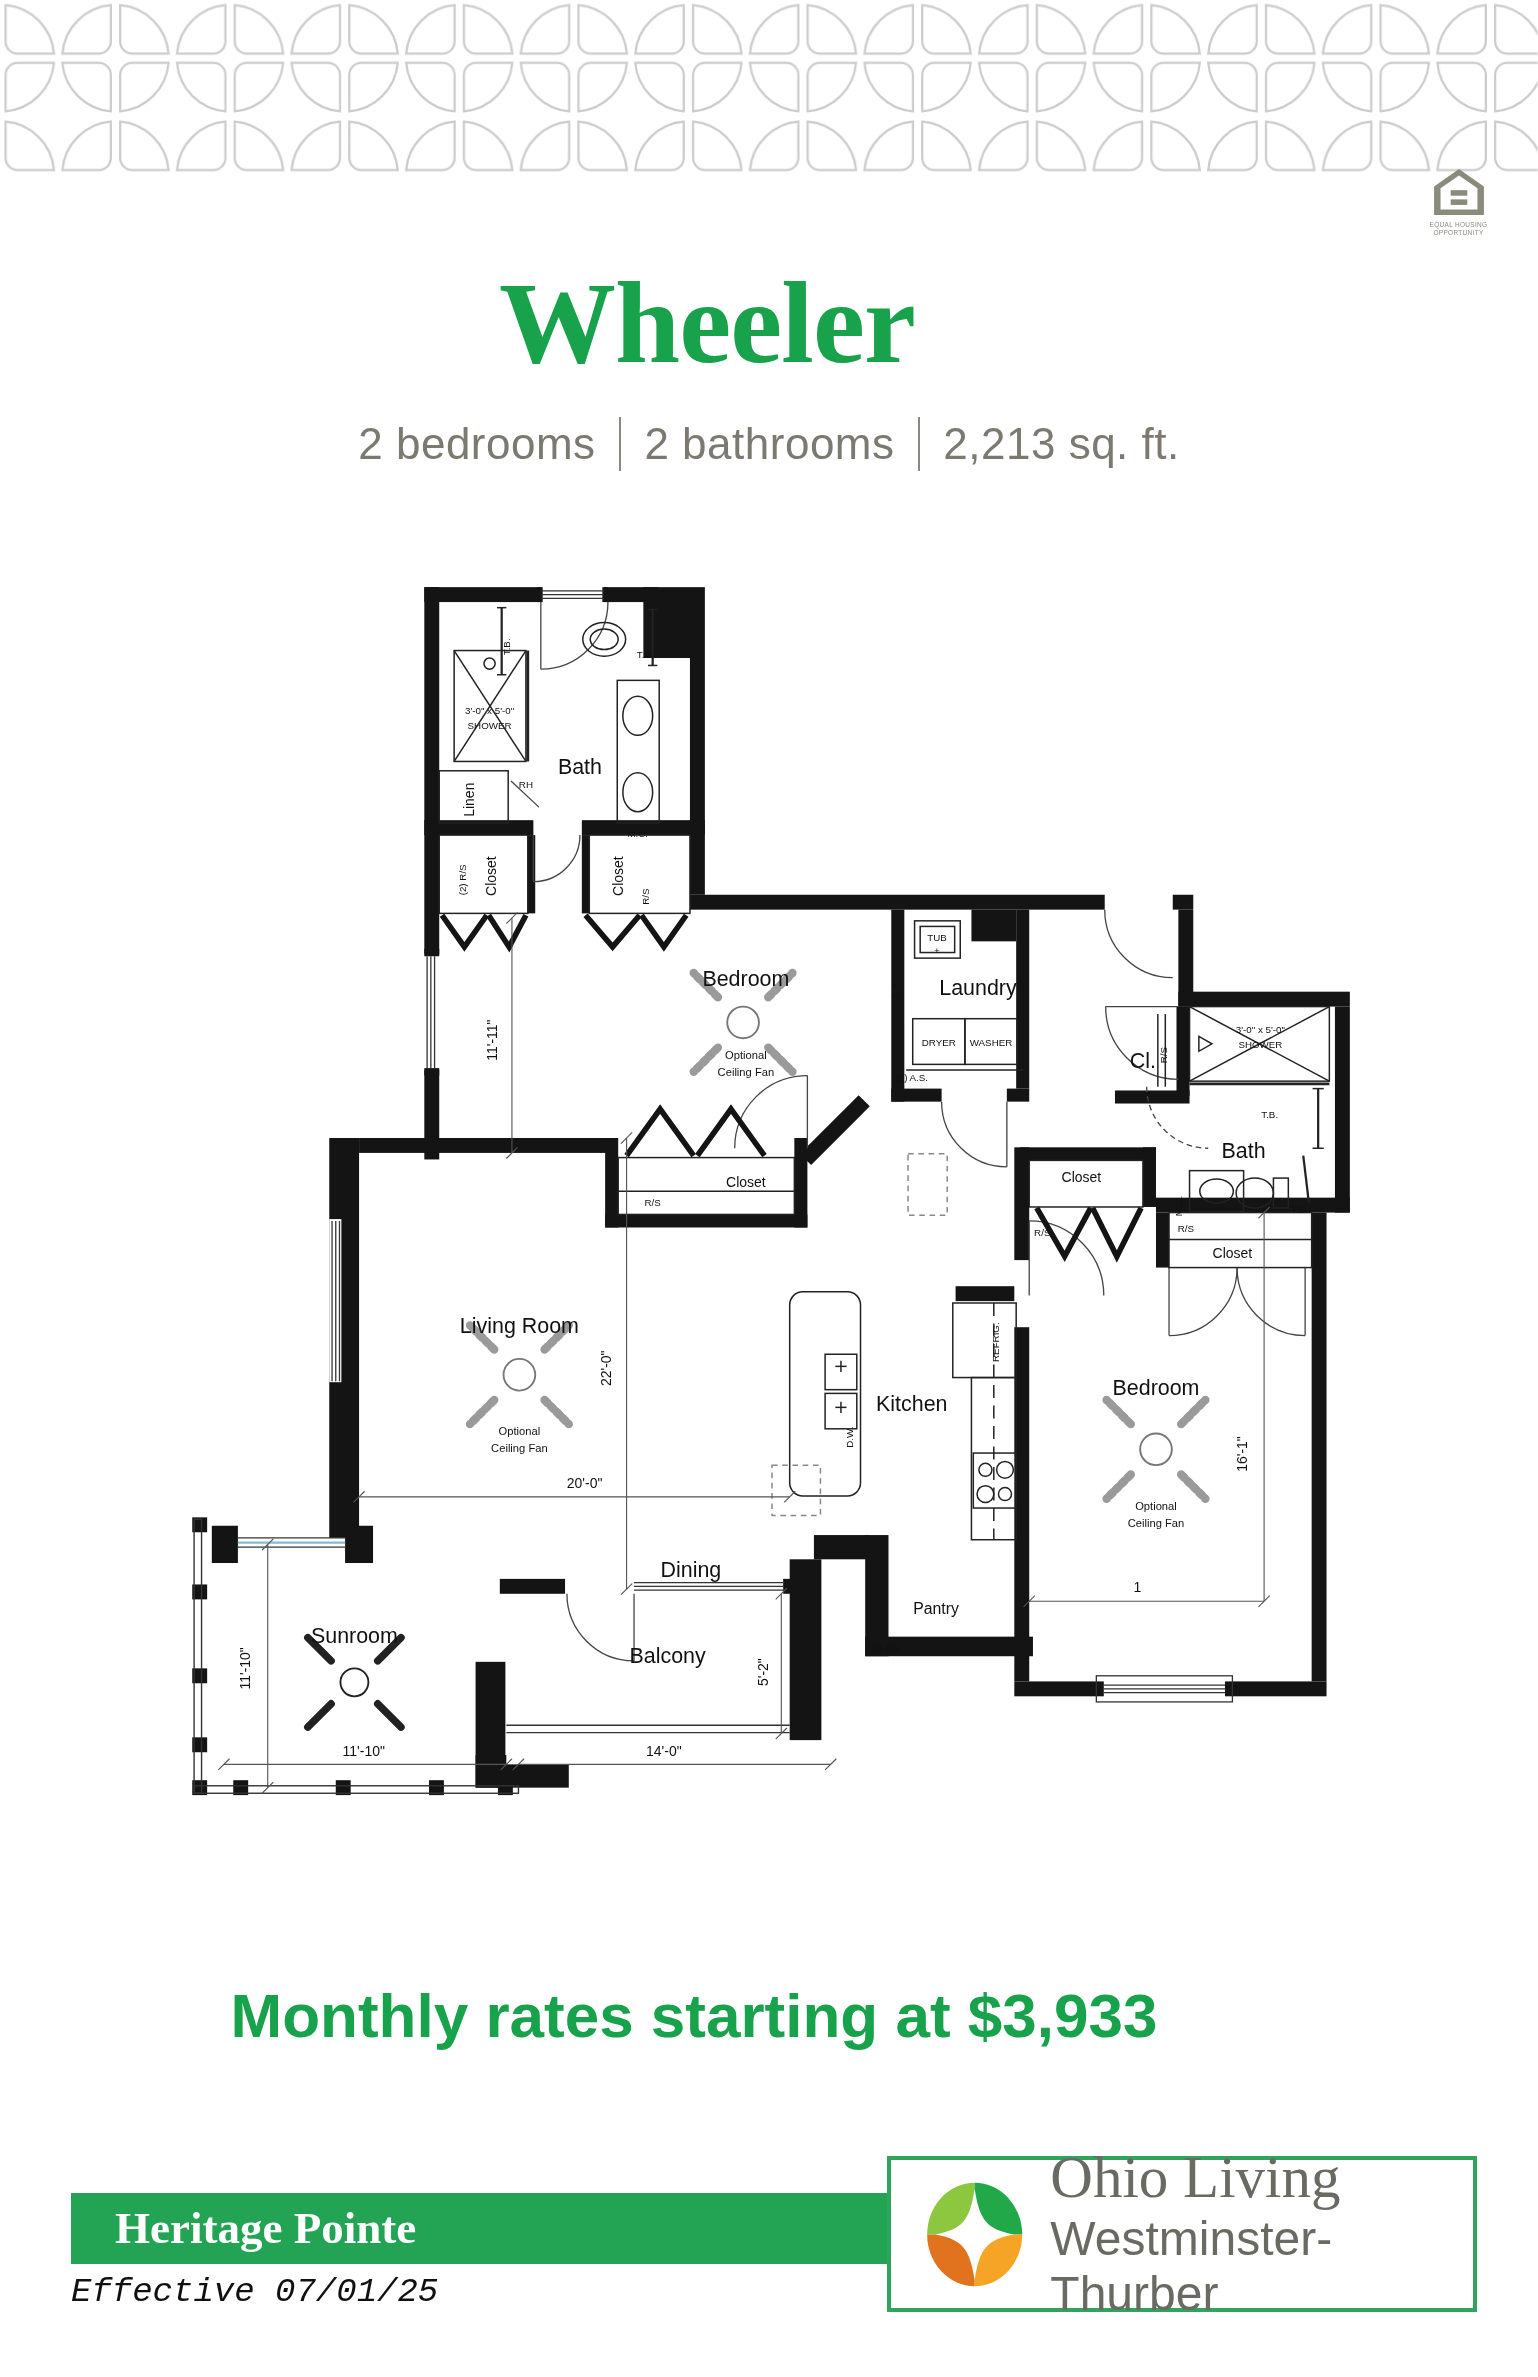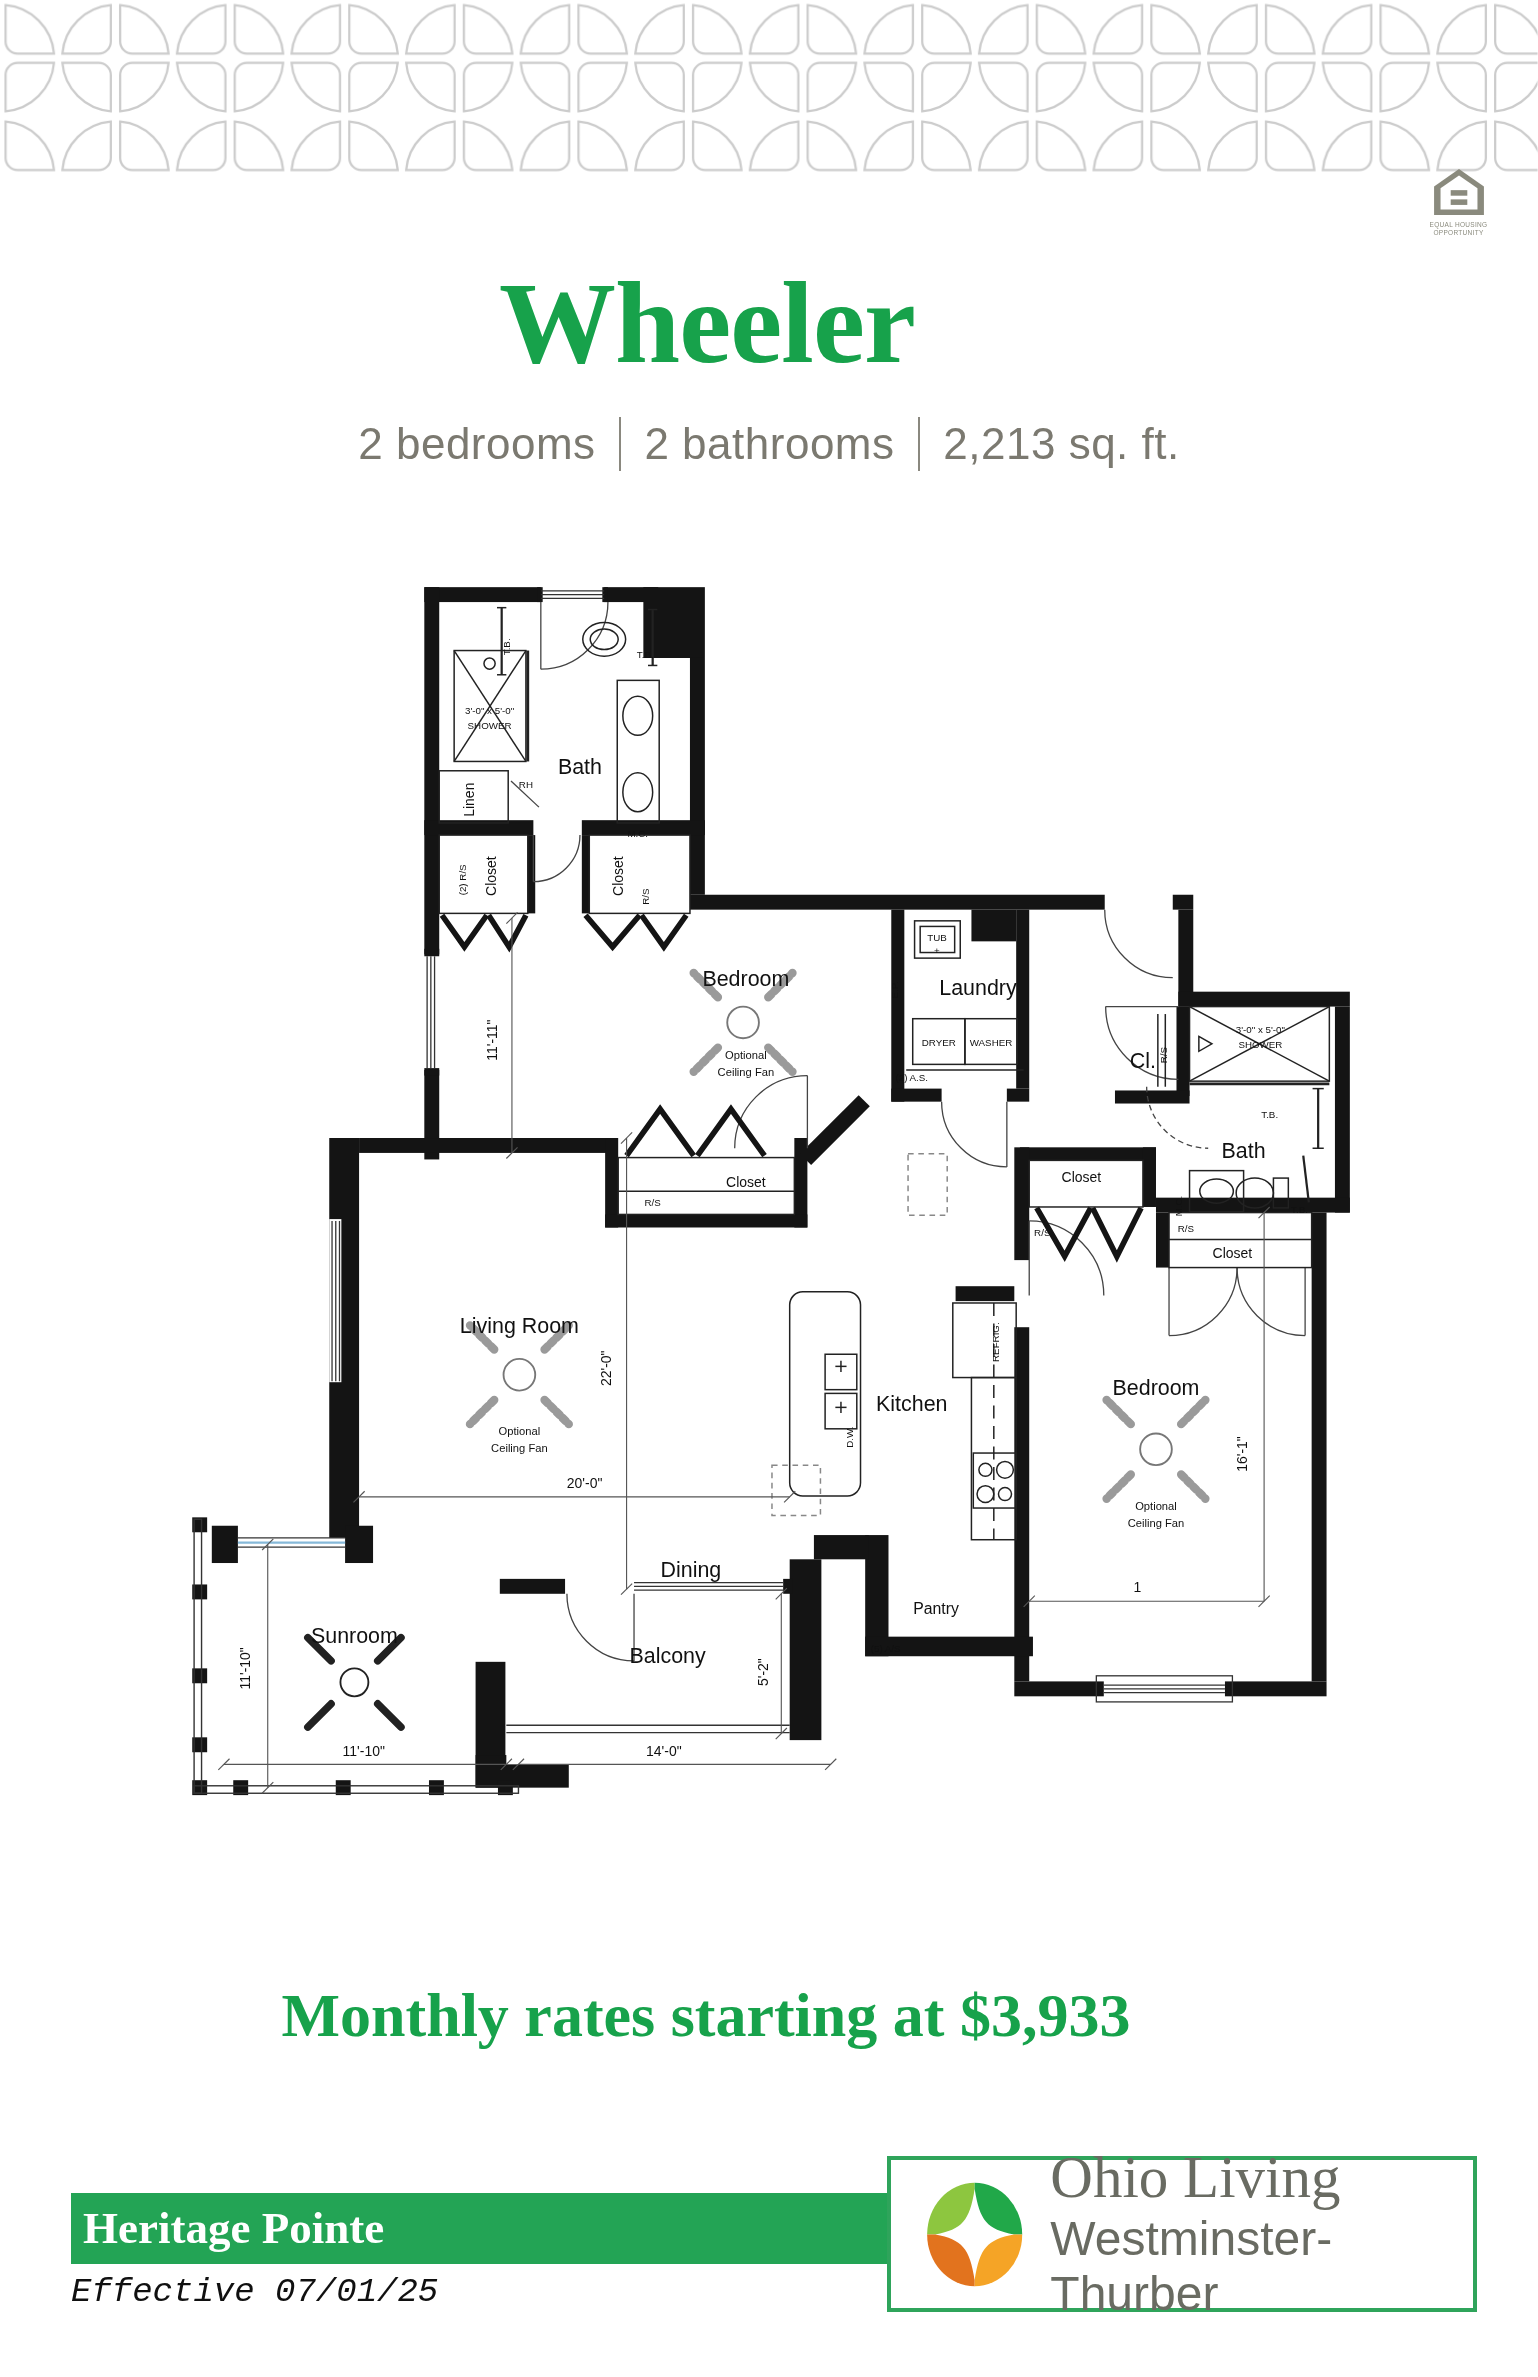--- a/index.html
+++ b/index.html
@@ -28,27 +28,27 @@
 
   .plan{position:absolute;left:168px;top:559px}
   .plan text{font-family:"Liberation Sans",sans-serif;fill:#111}
   .room{font-size:23px}
   .room-sm{font-size:17px}
   .closet{font-size:15px}
   .tiny{font-size:10.5px}
   .dimtxt{font-size:15px;paint-order:stroke;stroke:#fff;stroke-width:6px}
   .fanlbl{font-size:12px;fill:#222}
 
-  .pricing{position:absolute;left:12px;top:1969px;width:1388px;height:93px;
+  .pricing{position:absolute;left:0;top:1969px;width:1388px;height:93px;
     display:flex;align-items:center;justify-content:center;
-    font-family:Liberation Serif, serif;font-weight:700;font-size:62px;color:var(--green)}
+    font-family:Liberation Sans, sans-serif;font-weight:700;font-size:62px;color:var(--green)}
 
   .bar{position:absolute;left:71px;top:2193px;width:1406px;height:71px;background:var(--bar-green);z-index:1}
   .bar .community{font-family:"Liberation Serif",serif;font-weight:700;font-size:45px;color:#fff;
-    line-height:71px;padding-left:12px}
+    line-height:71px;padding-left:44px}
 
   .effective{position:absolute;left:71px;top:2273px;font-family:Liberation Mono, monospace;
     font-style:italic;font-size:34px;color:#101010;z-index:1}
 
   .brandbox{position:absolute;left:887px;top:2156px;width:590px;height:156px;background:#fff;
     border:4.7px solid var(--border-green);z-index:2;display:flex;align-items:center;padding-left:32px;gap:24px}
   .brandtext{display:flex;flex-direction:column;justify-content:flex-start}
   .brandname{font-family:"Liberation Serif",serif;font-size:59px;color:var(--logo-gray);line-height:1.02}
   .brandcampus{font-family:"Liberation Sans",sans-serif;font-size:48px;color:var(--logo-gray);margin-top:3.7px}
 </style>

